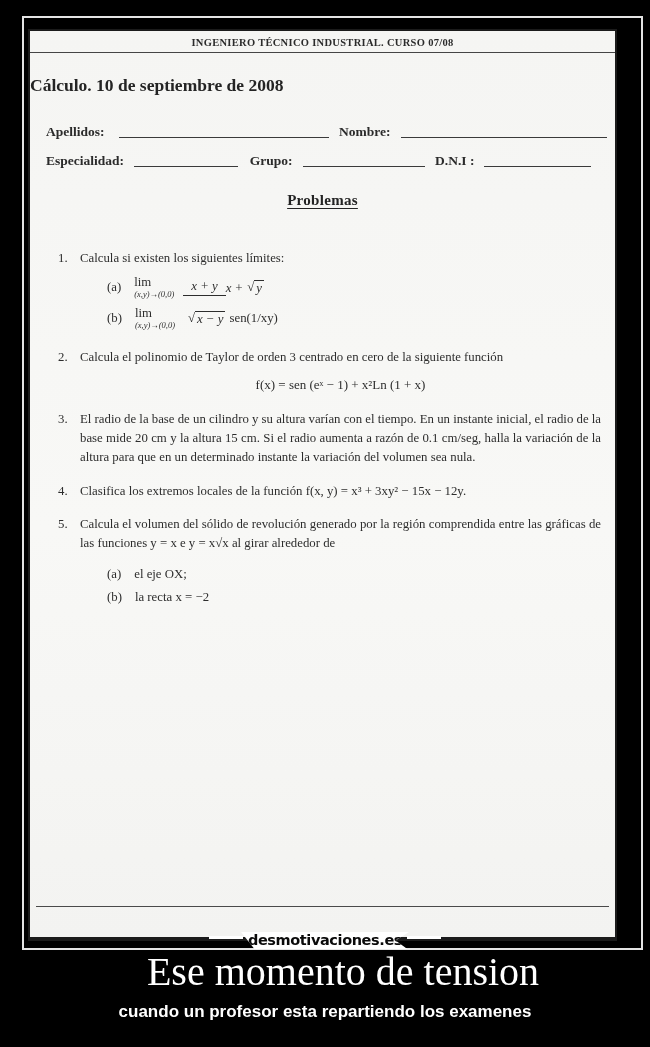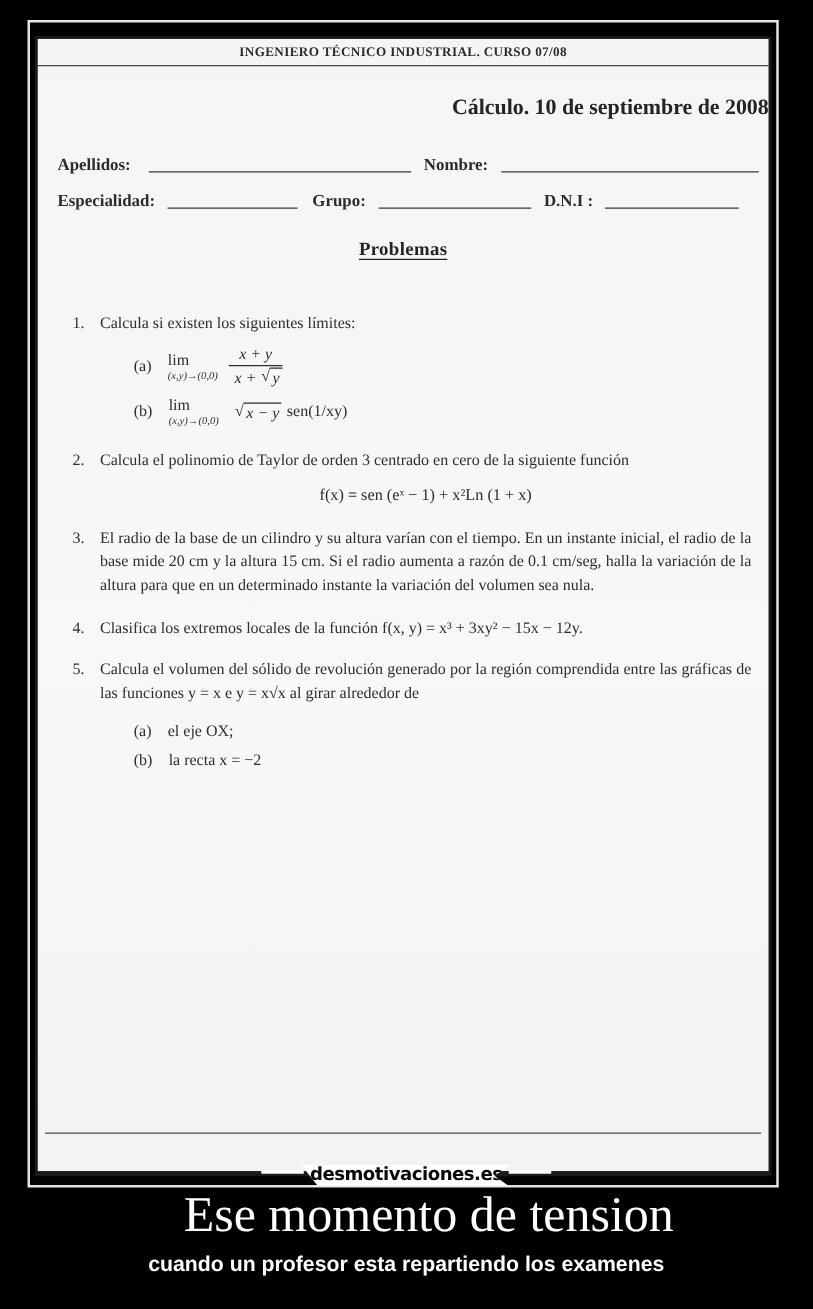--- a/index.html
+++ b/index.html
@@ -4,37 +4,37 @@
 <style>
   html, body { margin:0; padding:0; background:#000; }
   .stage {
     position:relative; width:650px; height:1047px; background:#000;
     overflow:hidden;
     font-family:"Liberation Serif","DejaVu Serif",serif;
   }
   
   .frame {
     position:absolute; left:22px; top:16px; width:597px; height:930px;
-    border:2px solid #e4e4e4; background:#000;
+    border:2px solid #e4e4e4; background:#000;padding-left:20px;
   }
   
   .scan {
     position:absolute; left:4px; top:11px; width:585px; height:906px;
     background:linear-gradient(180deg,#f5f5f3 0%,#f8f8f6 55%,#f3f3f1 100%);
     border:2px solid #1b1b1b; border-bottom-width:4px;
     color:#2d2d2d;
   }
   .exam-header {
     position:absolute; top:6px; left:0; right:0; text-align:center;
     font-size:10.5px; font-weight:bold; letter-spacing:.3px; color:#2b2b2b;
   }
   .rule { position:absolute; left:0; right:0; border-top:1.5px solid #454545; }
   .rule-top { top:21px; }
   .exam-title {
-    position:absolute; top:44px; left:0; right:0; text-align:right;
+    position:absolute; top:44px; left:0; right:0; text-align:left;
     font-size:17.5px; font-weight:bold; color:#242424;
   }
   .form-row {
     position:absolute; left:16px; right:8px; display:flex; align-items:flex-end;
     font-size:13.5px; font-weight:bold; color:#2b2b2b;
   }
   .row1 { top:92px; }
   .row2 { top:121px; right:24px; }
   .fline { border-bottom:1.5px solid #3a3a3a; height:14px; flex:1; }
   .fline.apellidos { margin:0 10px 2px 14px; flex:1.02; }
@@ -56,21 +56,21 @@
   .pbody { flex:1; }
   .ptext { text-align:justify; }
   .mi { font-style:italic; }
   .part { display:flex; align-items:center; margin-left:27px; }
   .parta { margin-top:8px; }
   .partb { margin-top:8px; }
   .plabel { margin-right:13px; }
   .lim { display:inline-flex; flex-direction:column; align-items:flex-start; margin-right:9px;font-family:Liberation Serif, serif; }
   .limtop { line-height:13px; }
   .limsub { font-size:8.5px; line-height:10px; white-space:nowrap; font-style:italic; }
-  .frac { display:inline-flex; flex-direction:column; align-items:flex-end; }
+  .frac { display:inline-flex; flex-direction:row; align-items:center; }
   .fnum { line-height:15px; padding:0 8px 1px; border-bottom:1px solid #2d2d2d; }
   .fden { line-height:16px; padding-top:1px; display:inline-flex; align-items:flex-start; }
   .rad { line-height:14px; margin-left:4px; }
   .radbody { border-top:1px solid #2d2d2d; padding:0 2px; line-height:15px; }
   .sqrtgrp { display:inline-flex; align-items:flex-start; }
   .tail { margin-left:4px; }
   .prob2 { margin-top:18px; }
   .formula2 { text-align:center; margin-top:8px; font-size:13px; }
   .prob3 { margin-top:16px; }
   .prob4 { margin-top:15px; }

